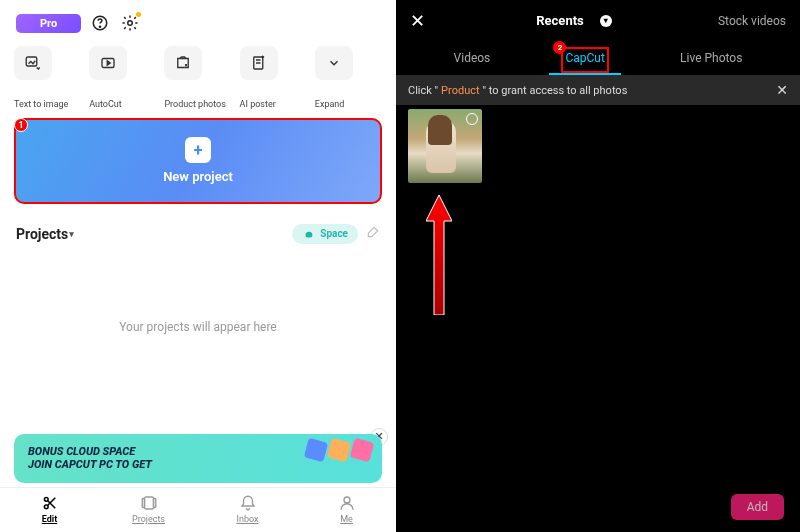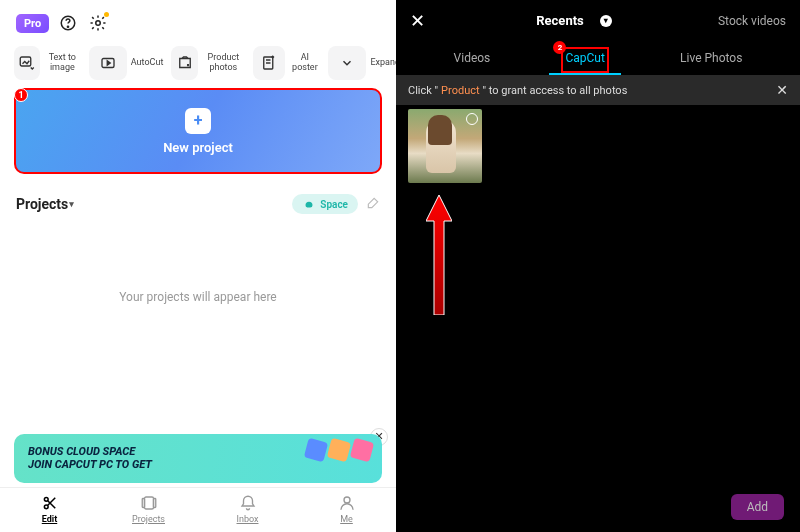--- a/index.html
+++ b/index.html
@@ -6,27 +6,27 @@
 body { width: 800px; height: 532px; display: flex; background: #fff; overflow: hidden; }
 
 
 .left { width: 396px; height: 532px; background: #fff; display: flex; flex-direction: column; position: relative; }
 .header { display: flex; align-items: center; gap: 8px; padding: 12px 16px 8px; }
 .logo-wrap { display: flex; align-items: center; gap: 6px; flex: 1; }
 .logo-badge { width: 18px; height: 18px; background: #000; border-radius: 4px; display: flex; align-items: center; justify-content: center; }
 .logo-badge svg { width: 12px; height: 12px; }
 .logo-text { font-weight: 700; font-size: 15px; color: #000; }
 .free-pill { font-size: 8px; background: #333; color: #fff; border-radius: 6px; padding: 1px 5px; position: relative; top: -8px; }
-.pro-badge { background: linear-gradient(135deg, #a065ff, #7a4dff); color: #fff; font-weight: 700; font-size: 11px; padding: 3px 8px; border-radius: 5px; }
+.pro-badge { background: linear-gradient(135deg, #a065ff, #7a4dff); color: #fff; font-weight: 700; font-size: 11px; padding: 3px 24px; border-radius: 5px; }
 .header-icon { width: 22px; height: 22px; display: flex; align-items: center; justify-content: center; cursor: pointer; position: relative; }
 .header-icon .dot { position: absolute; top: 0; right: 0; width: 5px; height: 5px; background: #ffb800; border-radius: 50%; }
 
 
 .tools { display: flex; gap: 8px; padding: 4px 14px 6px; }
-.tool { flex: 1; display: flex; flex-direction: row; align-items: center; gap: 4px; cursor: pointer; }
+.tool { flex: 1; display: flex; flex-direction: column; align-items: flex-start; gap: 20px; cursor: pointer; }
 .tool-box { width: 38px; height: 34px; background: #f4f4f5; border-radius: 8px; display: flex; align-items: center; justify-content: center; }
 .tool-label { font-size: 9px; color: #444; text-align: center; line-height: 1.1; }
 .expand-box { width: 38px; height: 34px; background: #f4f4f5; border-radius: 8px; display: flex; align-items: center; justify-content: center; }
 
 
 .card-wrap { padding: 2px 14px 10px; position: relative; }
 .new-project { height: 86px; border-radius: 10px; background: linear-gradient(120deg, #4aa5f0, #5a8cf5, #7ea8f8); display: flex; flex-direction: column; align-items: center; justify-content: center; gap: 6px; color: #fff; font-weight: 600; font-size: 13px; border: 2px solid #ff0000; position: relative; }
 .plus-tile { width: 26px; height: 26px; background: #fff; border-radius: 6px; display: flex; align-items: center; justify-content: center; color: #4a8cf4; font-size: 16px; font-weight: 700; }
 .red-badge { position: absolute; top: -2px; left: -2px; width: 14px; height: 14px; background: #ff0000; border-radius: 50%; color: #fff; font-size: 9px; font-weight: 700; display: flex; align-items: center; justify-content: center; border: 1px solid #fff; }
 
@@ -79,21 +79,21 @@
 .r-grid { flex: 1; padding: 4px 0 0 12px; display: flex; flex-wrap: wrap; align-content: flex-start; gap: 4px; position: relative; }
 .thumb { width: 74px; height: 74px; position: relative; cursor: pointer; border-radius: 2px; overflow: hidden; }
 .thumb-inner { width: 100%; height: 100%; background: linear-gradient(#8aa96f, #c3a878 40%, #e8dcc5 60%, #6c7a4e); position: relative; }
 .thumb-figure { position: absolute; left: 18px; top: 10px; width: 30px; height: 54px; background: linear-gradient(#f2e5d2, #d9c5a8); border-radius: 14px 14px 6px 6px; }
 .thumb-hair { position: absolute; left: 20px; top: 6px; width: 24px; height: 30px; background: #6b4a2e; border-radius: 10px 10px 4px 4px; }
 .thumb-ring { position: absolute; top: 4px; right: 4px; width: 12px; height: 12px; border: 1.5px solid #fff; border-radius: 50%; }
 
 .arrow { position: absolute; left: 30px; top: 90px; width: 26px; height: 120px; pointer-events: none; }
 
 .r-bottom { display: flex; justify-content: flex-end; padding: 12px 16px; }
-.add-btn { background: #701a75; color: #bbb; border-radius: 6px; padding: 6px 16px; font-size: 12px; cursor: pointer; }
+.add-btn { background: #be185d; color: #bbb; border-radius: 6px; padding: 6px 16px; font-size: 12px; cursor: pointer; }
 
 
 .i { width: 18px; height: 18px; }
 .i-sm { width: 14px; height: 14px; }
 </style>
 </head>
 <body>
 
 <div class="left">
 

